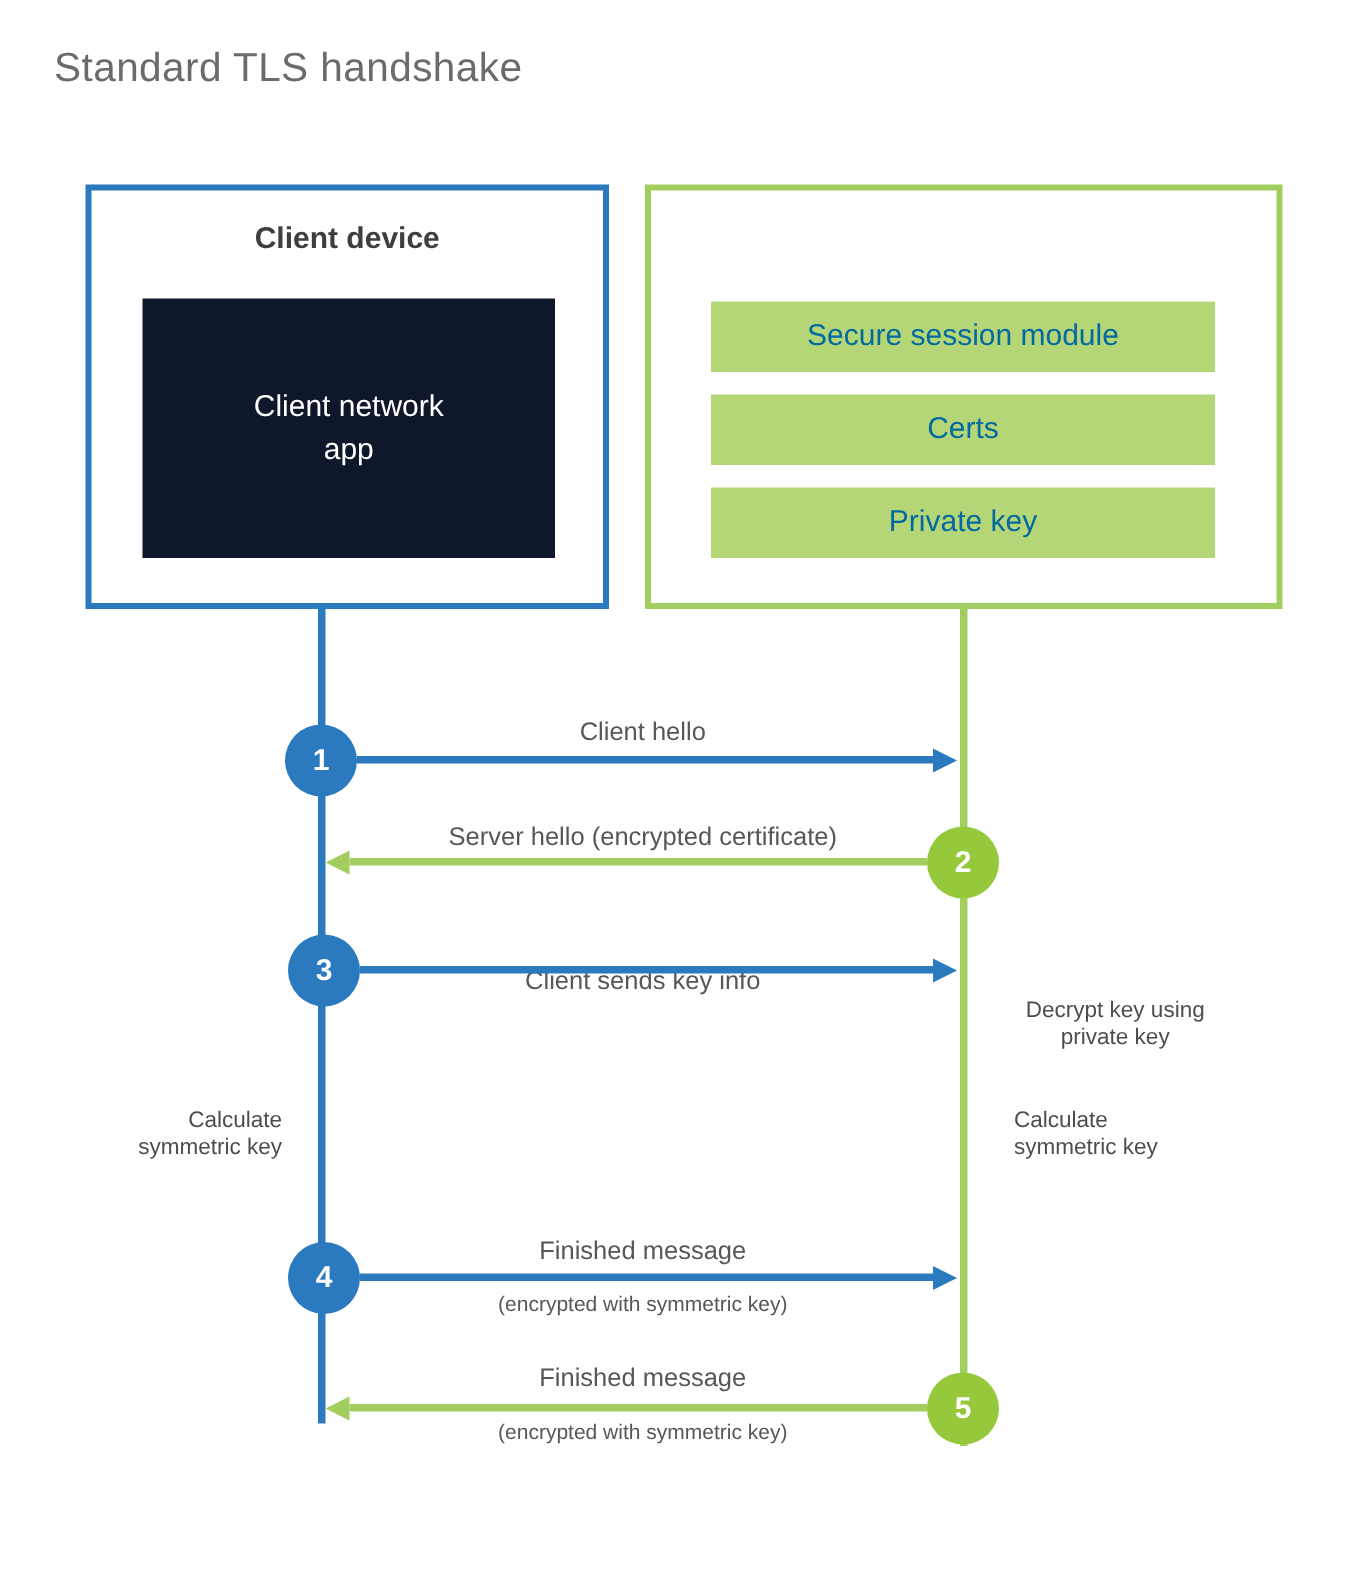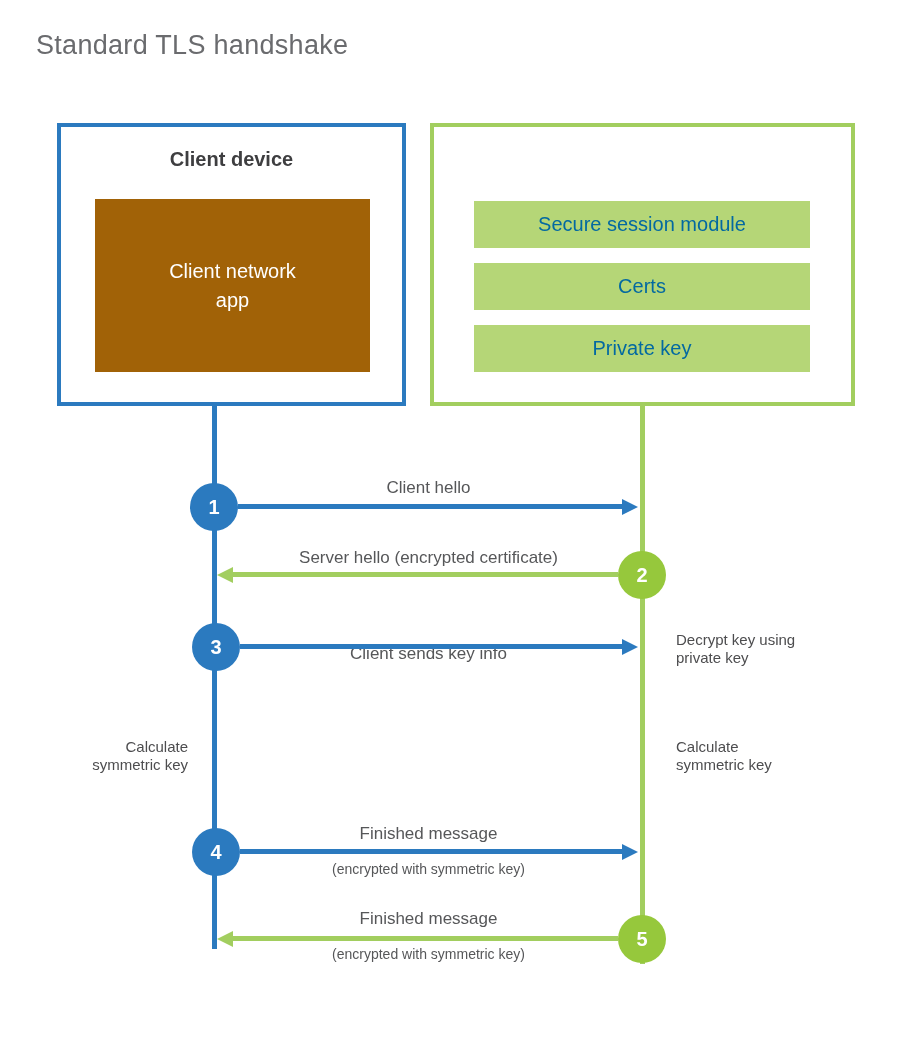--- a/index.html
+++ b/index.html
@@ -36,21 +36,21 @@
     width: 100%;
     text-align: center;
     font-size: 20px;
     font-weight: 700;
     color: #3e3e40;
   }
   .client-app {
     position: absolute;
     left: 34px; top: 72px;
     width: 275px; height: 173px;
-    background: #a16207;
+    background: #0f172a;
     color: #ffffff;
     font-size: 20px;
     text-align: center;
     display: flex;
     align-items: center;
     justify-content: center;
     padding: 0 60px;
     line-height: 1.45;
   }
   .server-bar {
@@ -131,21 +131,21 @@
   .l4 { top: 824px; }  .l4s { top: 861px; }
   .l5 { top: 909px; }  .l5s { top: 946px; }
 
   
   .side-note {
     position: absolute;
     font-size: 15px;
     color: #4d4d4f;
     line-height: 1.18;
   }
-  .note-decrypt    { left: 676px; top: 631px; width: 135px; text-align: left; }
+  .note-decrypt    { left: 676px; top: 665px; width: 135px; text-align: center; }
   .note-calc-left  { left: 66px;  top: 738px; width: 122px; text-align: right; }
   .note-calc-right { left: 676px; top: 738px; width: 122px; text-align: left; }
 </style>
 </head>
 <body>
 
 <div class="canvas">
 
   <div class="title">Standard TLS handshake</div>
 

